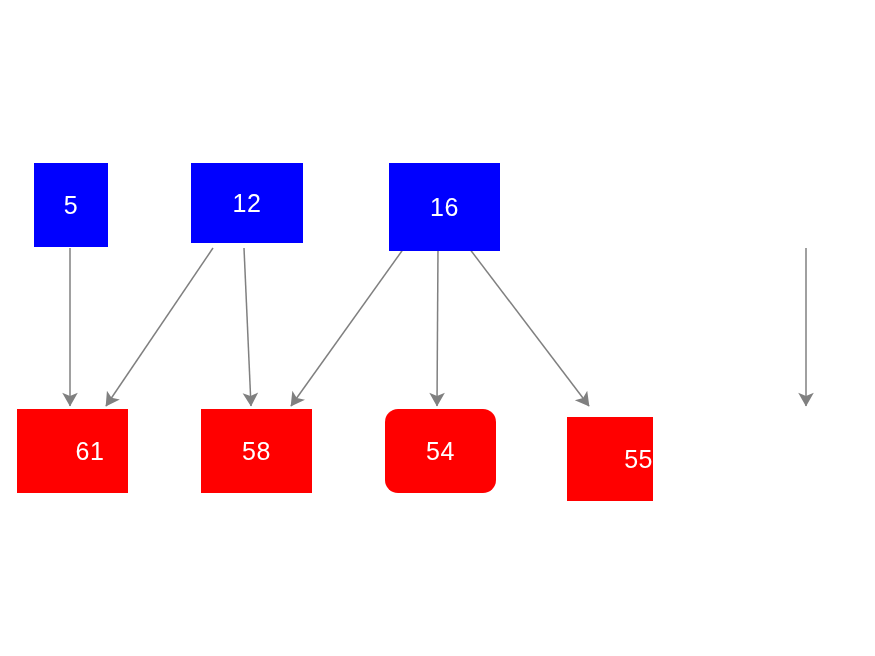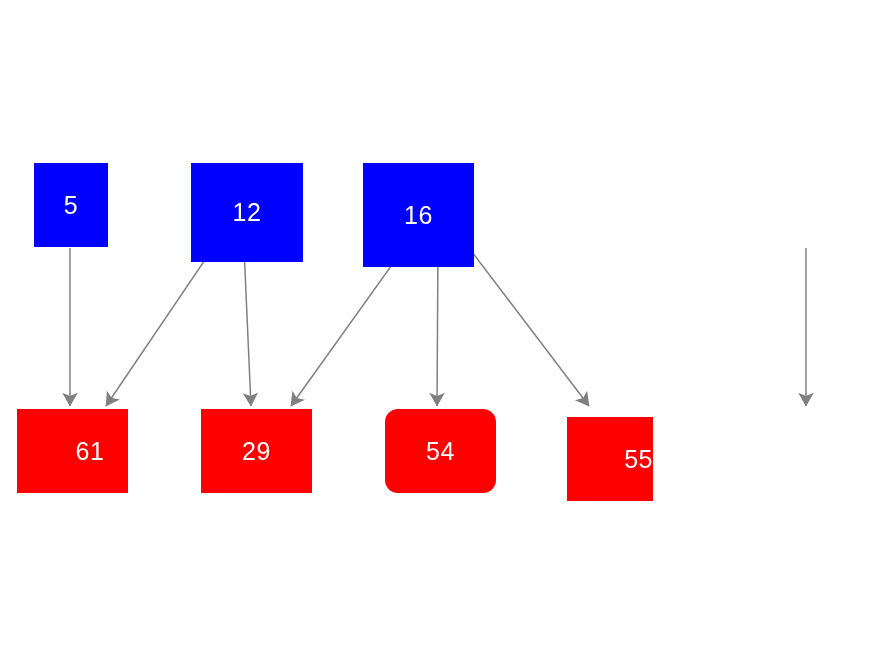--- a/index.html
+++ b/index.html
@@ -68,35 +68,35 @@
         <line x1="438" y1="248" x2="437" y2="406" stroke="#808080" stroke-width="1.5" marker-end="url(#arrowhead)"></line>
         <line x1="469" y1="248" x2="589" y2="406" stroke="#808080" stroke-width="1.5" marker-end="url(#arrowhead)"></line>
         <line x1="806" y1="248" x2="806" y2="406" stroke="#808080" stroke-width="1.5" marker-end="url(#arrowhead)"></line>
       </g>
   </svg>
 
   <div class="node node-blue" style="left:34px; top:163px; width:74px; height:84px;">
     <span class="node-label">5</span>
   </div>
 
-  <div class="node node-blue" style="left:191px; top:163px; width:112px; height:99px;">
+  <div class="node node-blue" style="left:191px; top:163px; width:112px; height:80px;">
     <span class="node-label">12</span>
   </div>
 
-  <div class="node node-blue" style="left:363px; top:163px; width:111px; height:104px;">
+  <div class="node node-blue" style="left:389px; top:163px; width:111px; height:88px;">
     <span class="node-label">16</span>
   </div>
 
 
   <div class="node node-red" style="left:17px; top:409px; width:111px; height:84px;padding-left:35px;">
     <span class="node-label">61</span>
   </div>
 
   <div class="node node-red" style="left:201px; top:409px; width:111px; height:84px;">
-    <span class="node-label">29</span>
+    <span class="node-label">58</span>
   </div>
 
   <div class="node node-red" style="left:385px; top:409px; width:111px; height:84px;border-radius:13px;">
     <span class="node-label">54</span>
   </div>
 
   <div class="node node-red" style="left:567px; top:417px; width:86px; height:84px;justify-content:flex-end;">
     <span class="node-label">55</span>
   </div>
 

